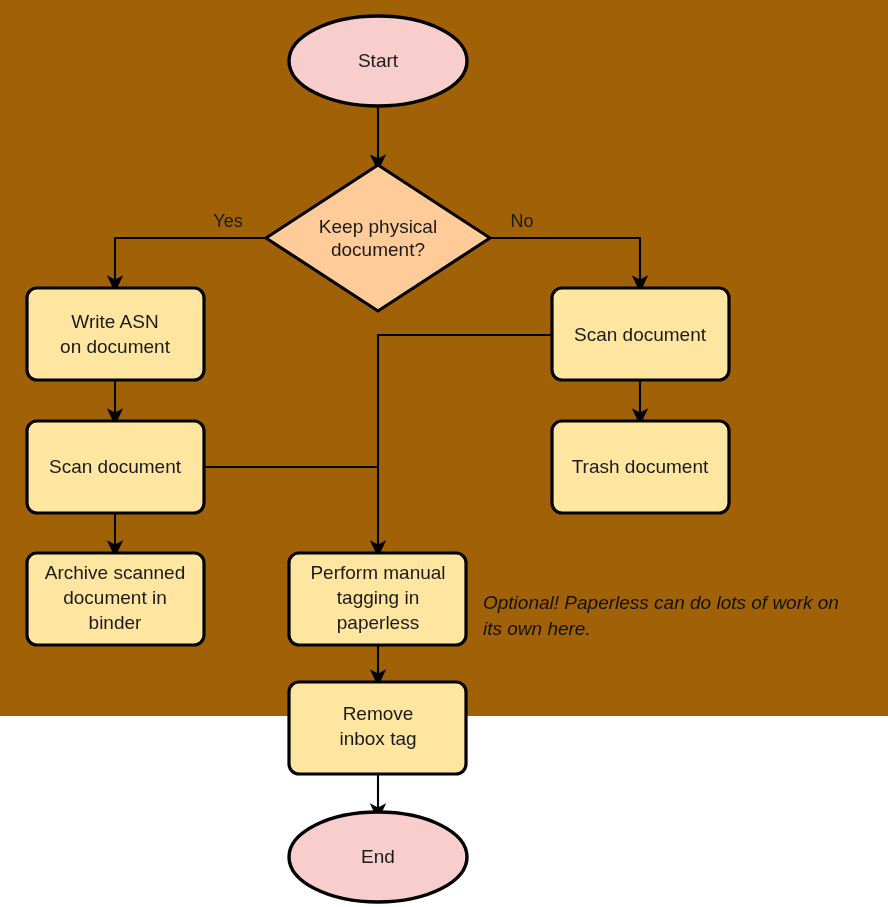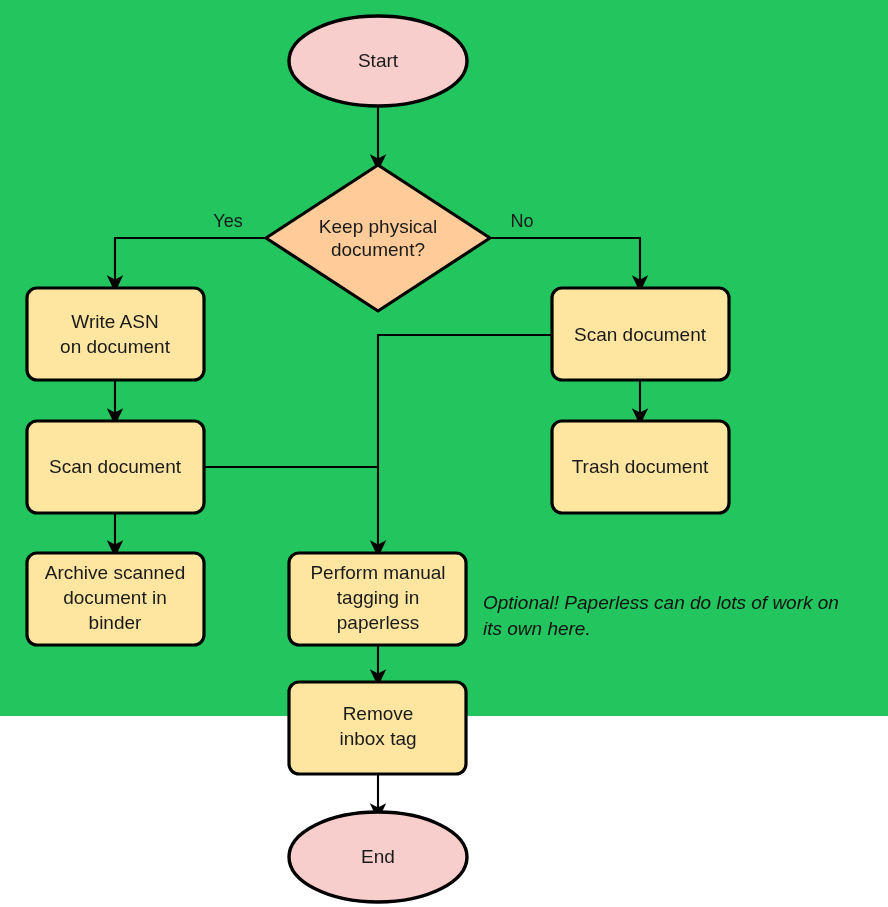--- a/index.html
+++ b/index.html
@@ -10,21 +10,21 @@
   body {
     font-family: "Liberation Sans", sans-serif;
     width: 888px;
     height: 907px;
     overflow: hidden;
   }
   #flowchart-root {
     position: relative;
     width: 888px;
     height: 716px;
-    background: #22c55e;
+    background: #a16207;
   }
   svg.flow-canvas {
     display: block;
     width: 888px;
     height: 907px;
   }
   .node-shape {
     stroke: #000000;
     stroke-width: 3.2;
     stroke-linejoin: round;

